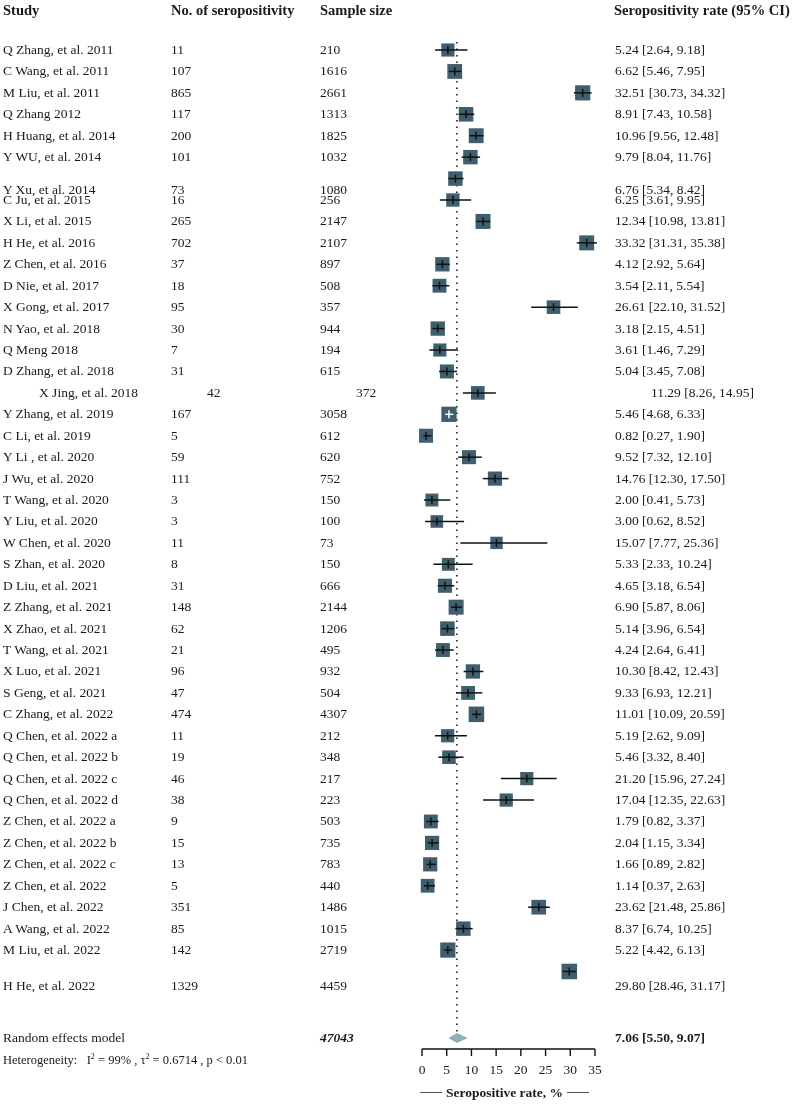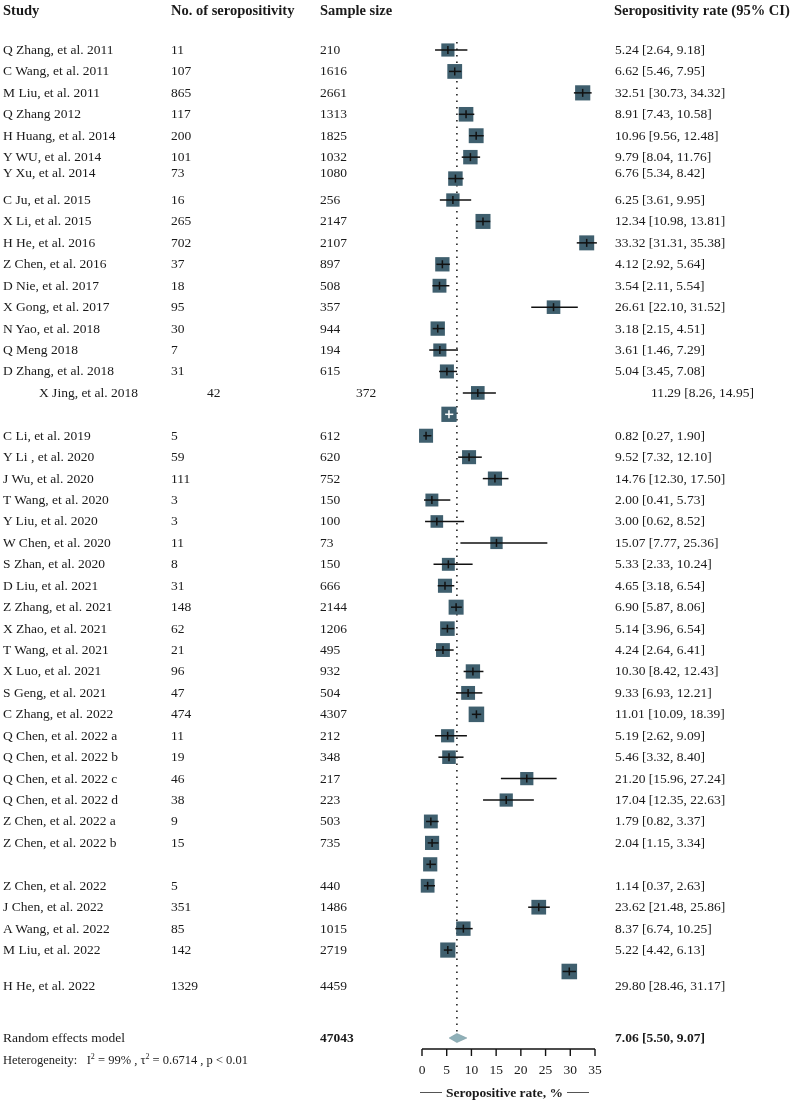--- a/index.html
+++ b/index.html
@@ -13,21 +13,21 @@
     #rows { position: absolute; left: 0; top: 0; width: 800px; height: 1105px; }
     .row { position: absolute; left: 0; width: 800px; height: 20px; font-size: 13.5px; white-space: nowrap; }
     .row span { position: absolute; top: 0; line-height: 20px; }
     .row .c-study { left: 3px; }
     .row .c-events { left: 171px; }
     .row .c-n { left: 320px; }
     .row .c-ci { left: 615px; }
     .summary { position: absolute; top: 1028px; left: 0; width: 800px; height: 20px; font-size: 13.5px; white-space: nowrap; }
     .summary span { position: absolute; top: 0; line-height: 20px; text-align: center; }
     .summary .s-label { left: 3px; }
-    .summary .s-n { left: 320px; font-weight: bold; }
+    .summary .s-n { left: 320px; font-weight: bold; font-style: italic; }
     .summary .s-ci { left: 615px; font-weight: bold; }
     .het { position: absolute; top: 1048px; left: 3px; font-size: 12.5px; white-space: nowrap; line-height: 18px; }
     .het sup { font-size: 8px; vertical-align: 5px; }
     #plot { position: absolute; left: 0; top: 0; }
     .tick-label { font-family: "Liberation Serif", "DejaVu Serif", serif; font-size: 13.5px; fill: #1a1a1a; }
     .xlab { position: absolute; top: 1085px; left: 416px; font-size: 13.5px; white-space: nowrap; }
     .xlab b { font-weight: bold; }
     .dash { display: inline-block; width: 22px; height: 1px; background: #555; vertical-align: 4px; margin: 0 4px; }
   </style>
 </head>
@@ -68,21 +68,21 @@
       <span class="c-events">200</span>
       <span class="c-n">1825</span>
       <span class="c-ci">10.96 [9.56, 12.48]</span>
     </div>
     <div class="row" style="top: 147.15px;">
       <span class="c-study">Y WU, et al. 2014</span>
       <span class="c-events">101</span>
       <span class="c-n">1032</span>
       <span class="c-ci">9.79 [8.04, 11.76]</span>
     </div>
-    <div class="row" style="top: 163px;">
+    <div class="row" style="top: 180px;">
       <span class="c-study">Y Xu, et al. 2014</span>
       <span class="c-events">73</span>
       <span class="c-n">1080</span>
       <span class="c-ci">6.76 [5.34,  8.42]</span>
     </div>
     <div class="row" style="top: 190.01px;">
       <span class="c-study">C Ju, et al. 2015</span>
       <span class="c-events">16</span>
       <span class="c-n">256</span>
       <span class="c-ci">6.25 [3.61,  9.95]</span>
@@ -134,20 +134,26 @@
       <span class="c-events">31</span>
       <span class="c-n">615</span>
       <span class="c-ci">5.04 [3.45,  7.08]</span>
     </div>
     <div class="row" style="top: 382.88px; margin-left: 36px;">
       <span class="c-study">X Jing, et al. 2018</span>
       <span class="c-events">42</span>
       <span class="c-n">372</span>
       <span class="c-ci">11.29 [8.26, 14.95]</span>
     </div>
+    <div class="row" style="top: 404.31px;">
+      <span class="c-study">Y Zhang, et al. 2019</span>
+      <span class="c-events">167</span>
+      <span class="c-n">3058</span>
+      <span class="c-ci">5.46 [4.68,  6.33]</span>
+    </div>
     <div class="row" style="top: 425.74px;">
       <span class="c-study">C Li, et al. 2019</span>
       <span class="c-events">5</span>
       <span class="c-n">612</span>
       <span class="c-ci">0.82 [0.27,  1.90]</span>
     </div>
     <div class="row" style="top: 447.17px;">
       <span class="c-study">Y Li , et al. 2020</span>
       <span class="c-events">59</span>
       <span class="c-n">620</span>
@@ -216,21 +222,21 @@
     <div class="row" style="top: 682.9px;">
       <span class="c-study">S Geng, et al. 2021</span>
       <span class="c-events">47</span>
       <span class="c-n">504</span>
       <span class="c-ci">9.33 [6.93, 12.21]</span>
     </div>
     <div class="row" style="top: 704.33px;">
       <span class="c-study">C Zhang, et al. 2022</span>
       <span class="c-events">474</span>
       <span class="c-n">4307</span>
-      <span class="c-ci">11.01 [10.09, 18.39]</span>
+      <span class="c-ci">11.01 [10.09, 20.59]</span>
     </div>
     <div class="row" style="top: 725.76px;">
       <span class="c-study">Q Chen, et al. 2022 a</span>
       <span class="c-events">11</span>
       <span class="c-n">212</span>
       <span class="c-ci">5.19 [2.62,  9.09]</span>
     </div>
     <div class="row" style="top: 747.19px;">
       <span class="c-study">Q Chen, et al. 2022 b</span>
       <span class="c-events">19</span>
@@ -253,20 +259,26 @@
       <span class="c-study">Z Chen, et al. 2022 a</span>
       <span class="c-events">9</span>
       <span class="c-n">503</span>
       <span class="c-ci">1.79 [0.82,  3.37]</span>
     </div>
     <div class="row" style="top: 832.91px;">
       <span class="c-study">Z Chen, et al. 2022 b</span>
       <span class="c-events">15</span>
       <span class="c-n">735</span>
       <span class="c-ci">2.04 [1.15,  3.34]</span>
+    </div>
+    <div class="row" style="top: 854.34px;">
+      <span class="c-study">Z Chen, et al. 2022 c</span>
+      <span class="c-events">13</span>
+      <span class="c-n">783</span>
+      <span class="c-ci">1.66 [0.89,  2.82]</span>
     </div>
     <div class="row" style="top: 875.77px;">
       <span class="c-study">Z Chen, et al. 2022</span>
       <span class="c-events">5</span>
       <span class="c-n">440</span>
       <span class="c-ci">1.14 [0.37,  2.63]</span>
     </div>
     <div class="row" style="top: 897.2px;">
       <span class="c-study">J Chen, et al. 2022</span>
       <span class="c-events">351</span>

